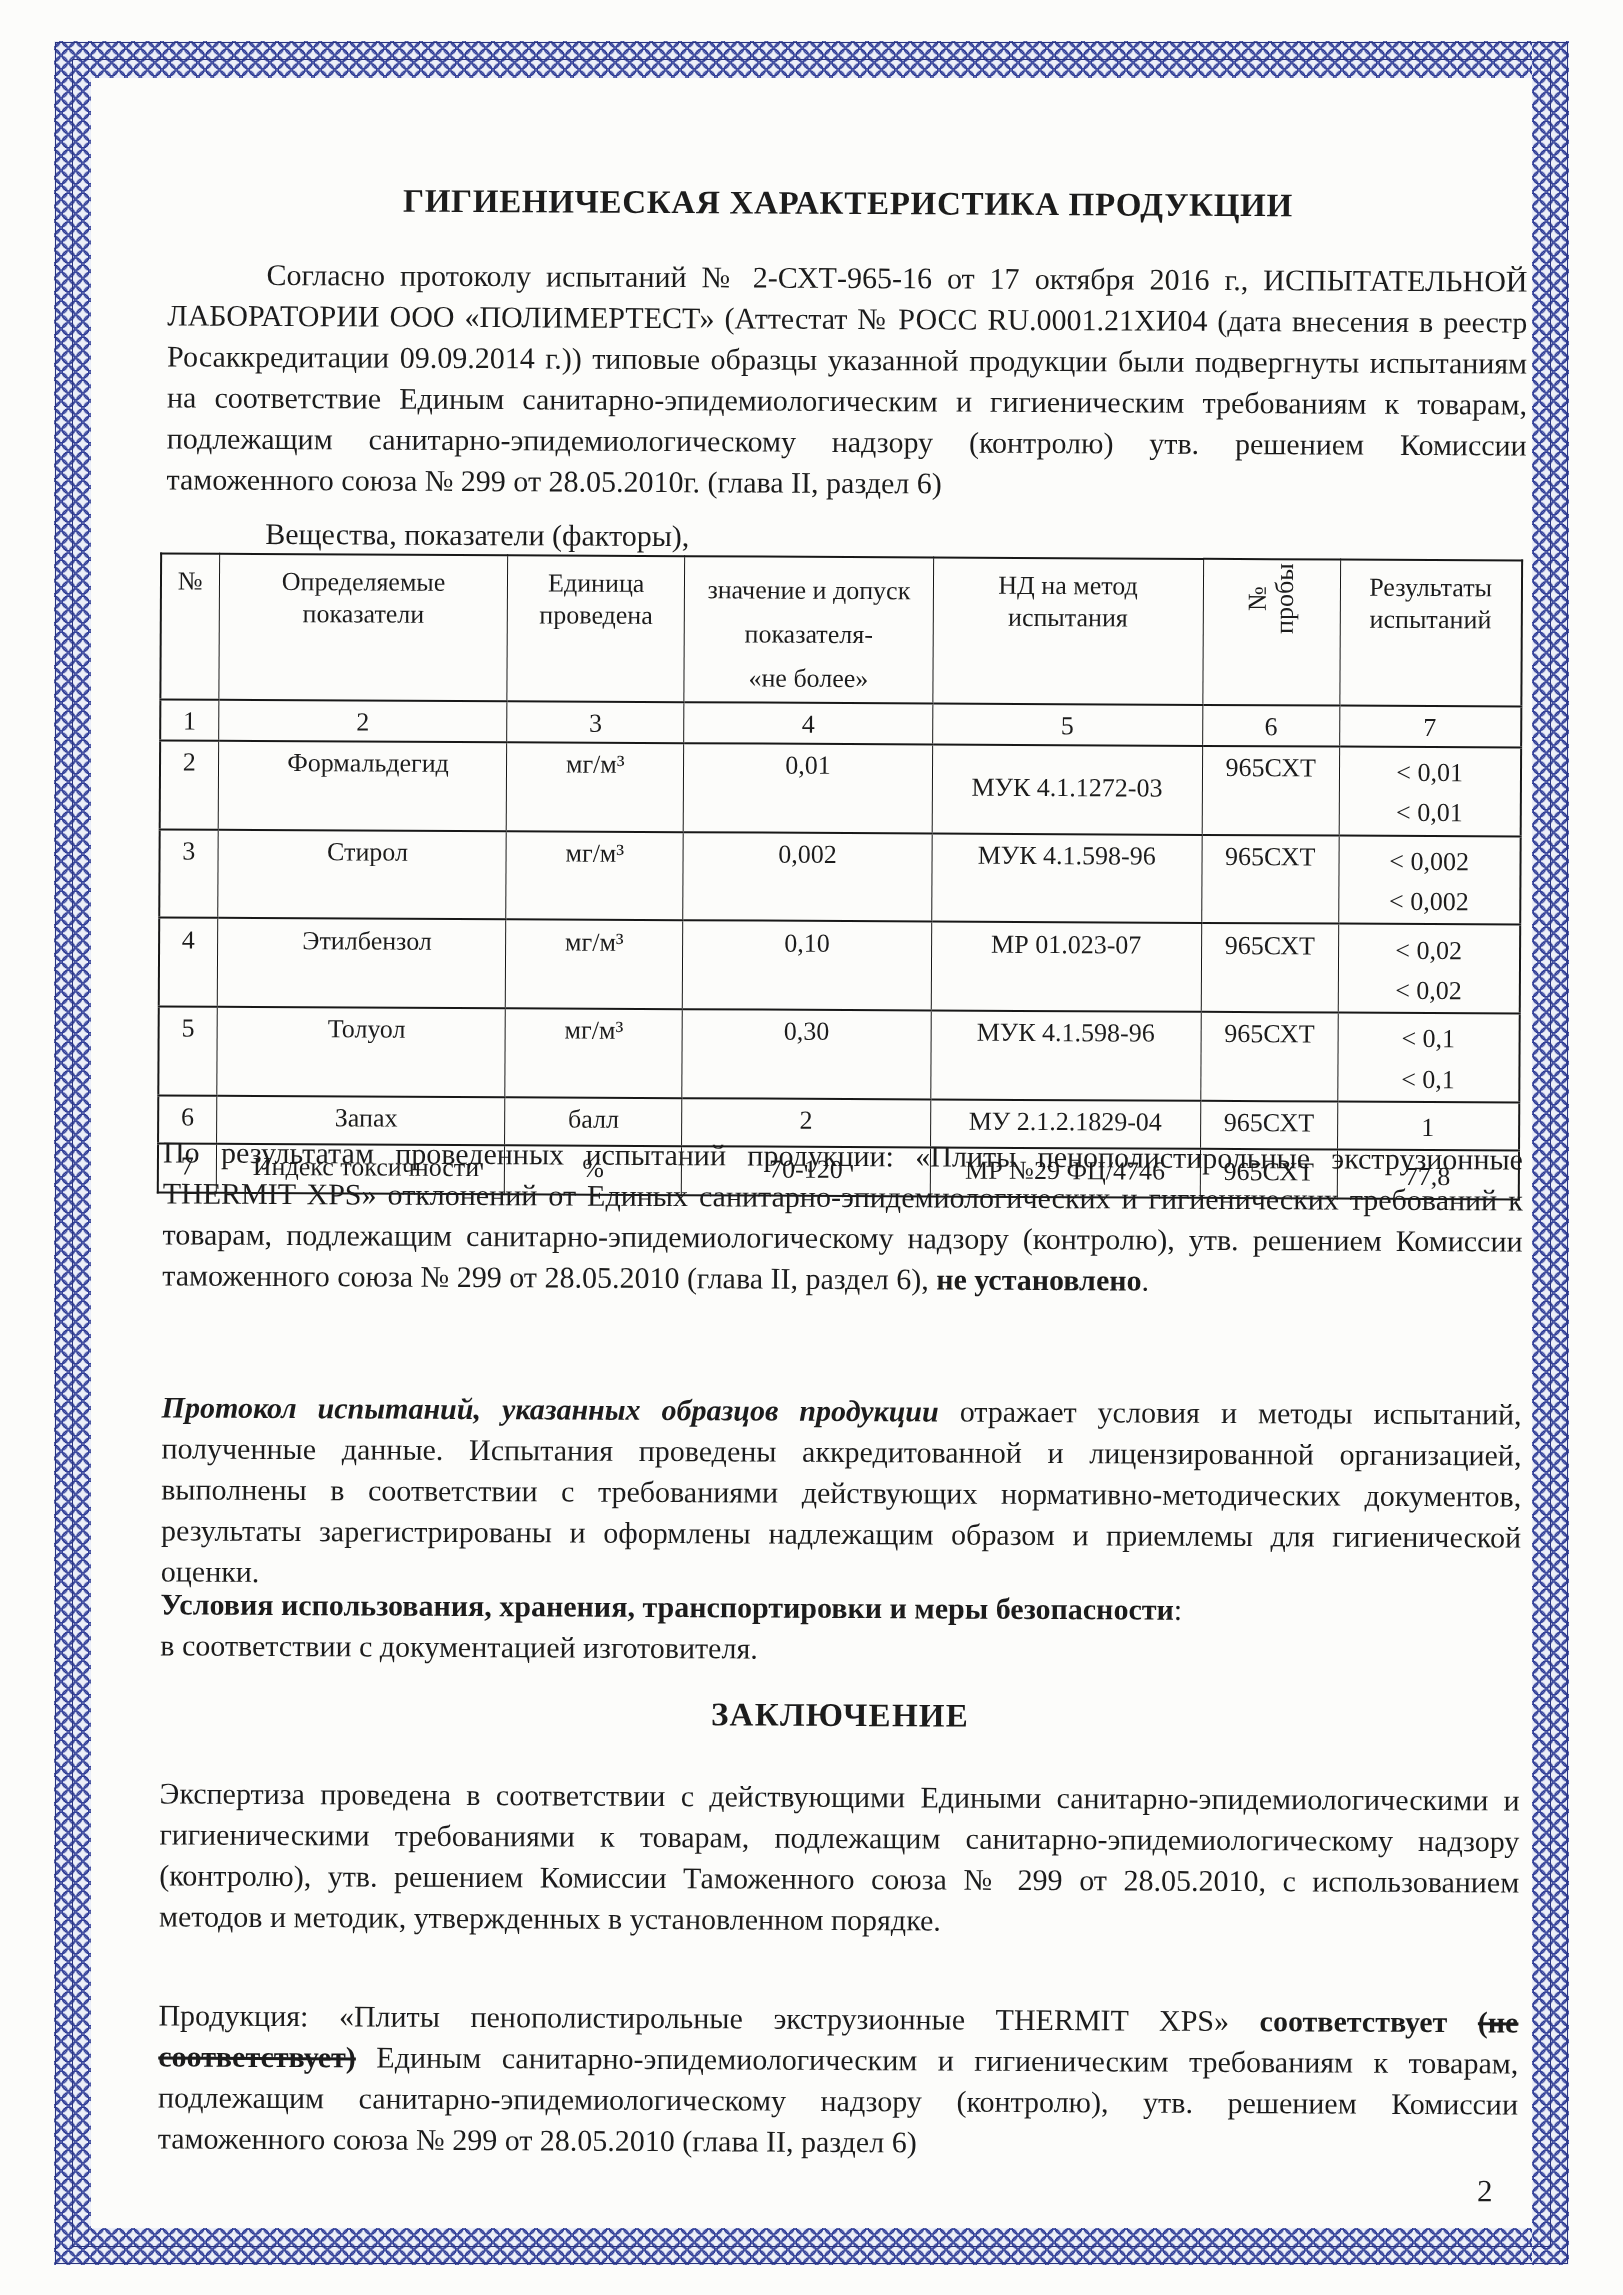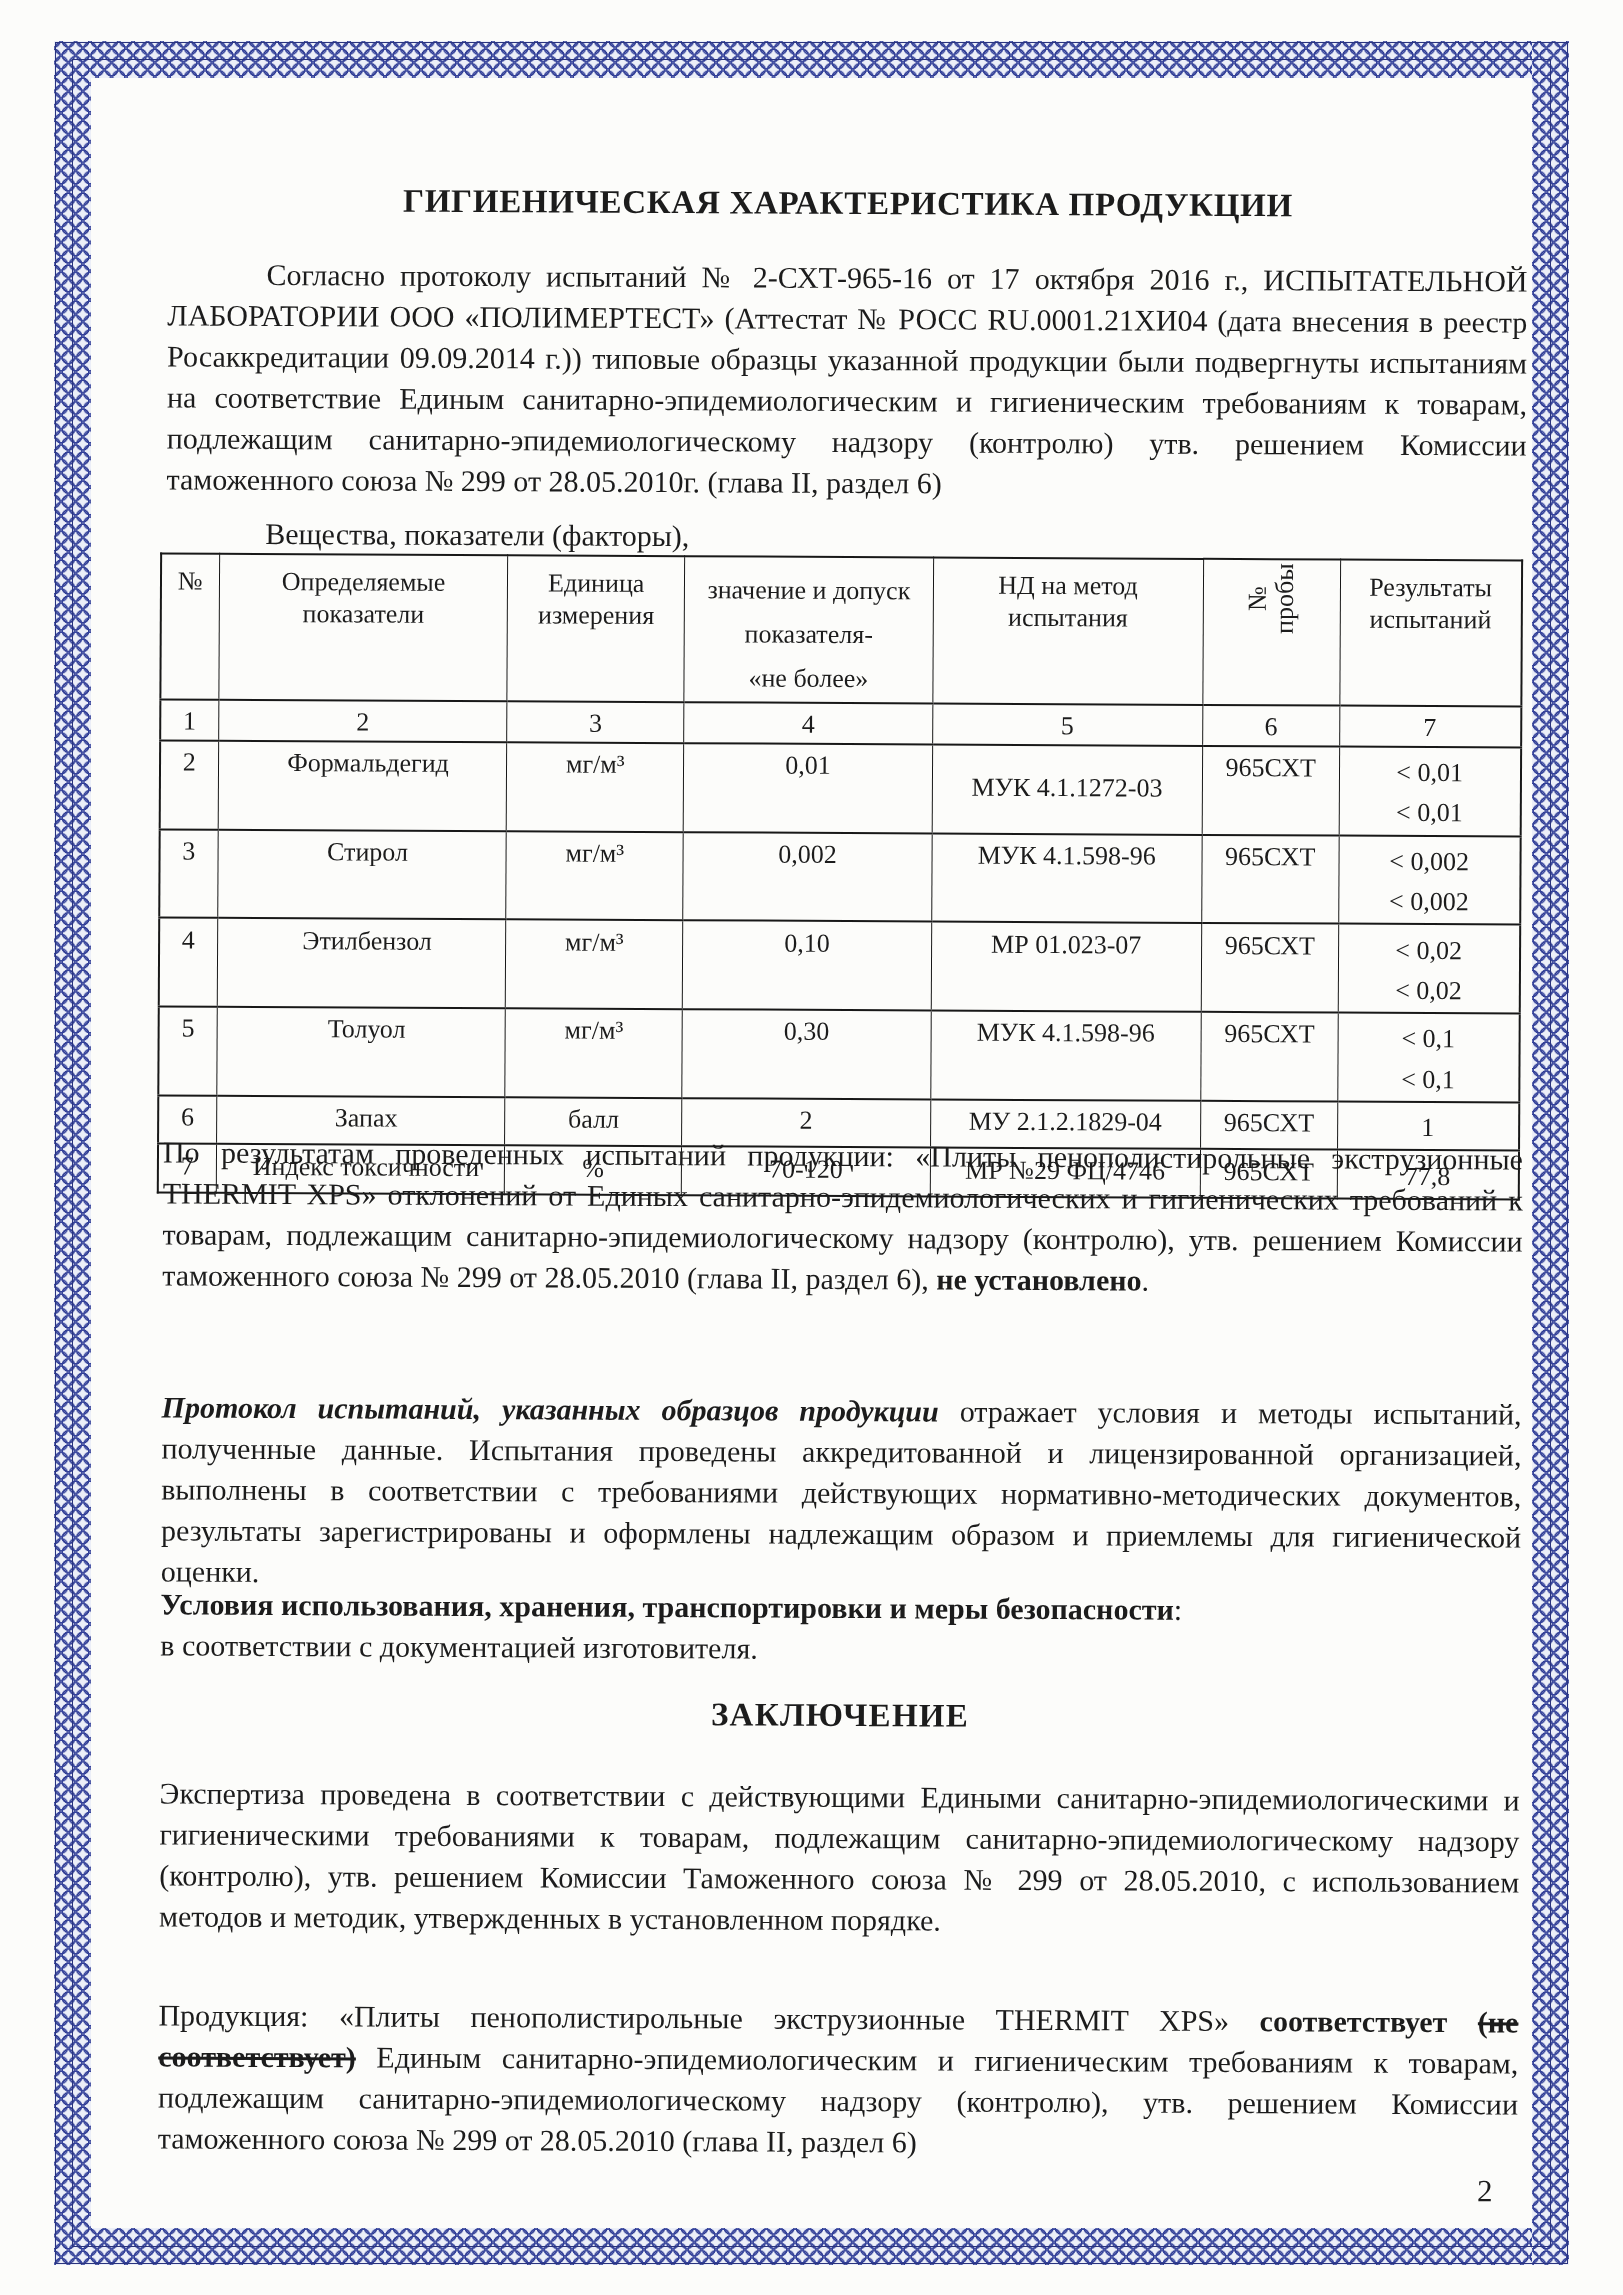--- a/index.html
+++ b/index.html
@@ -125,21 +125,21 @@
           <col style="width:270px">
           <col style="width:137px">
         <col style="width:181px">
       </colgroup>
       <tbody>
           <tr class="h-head">
         <th>№</th>
         <th>Определяемые
 показатели</th>
         <th>Единица
-измерения</th>
+проведена</th>
         <th class="hc4">значение и допуск
 показателя-
 «не более»</th>
         <th>НД на метод
 испытания</th>
         <th class="hc6"><span class="rot">№
 пробы</span></th>
         <th class="hc7">Результаты
 испытаний</th>
       </tr>

